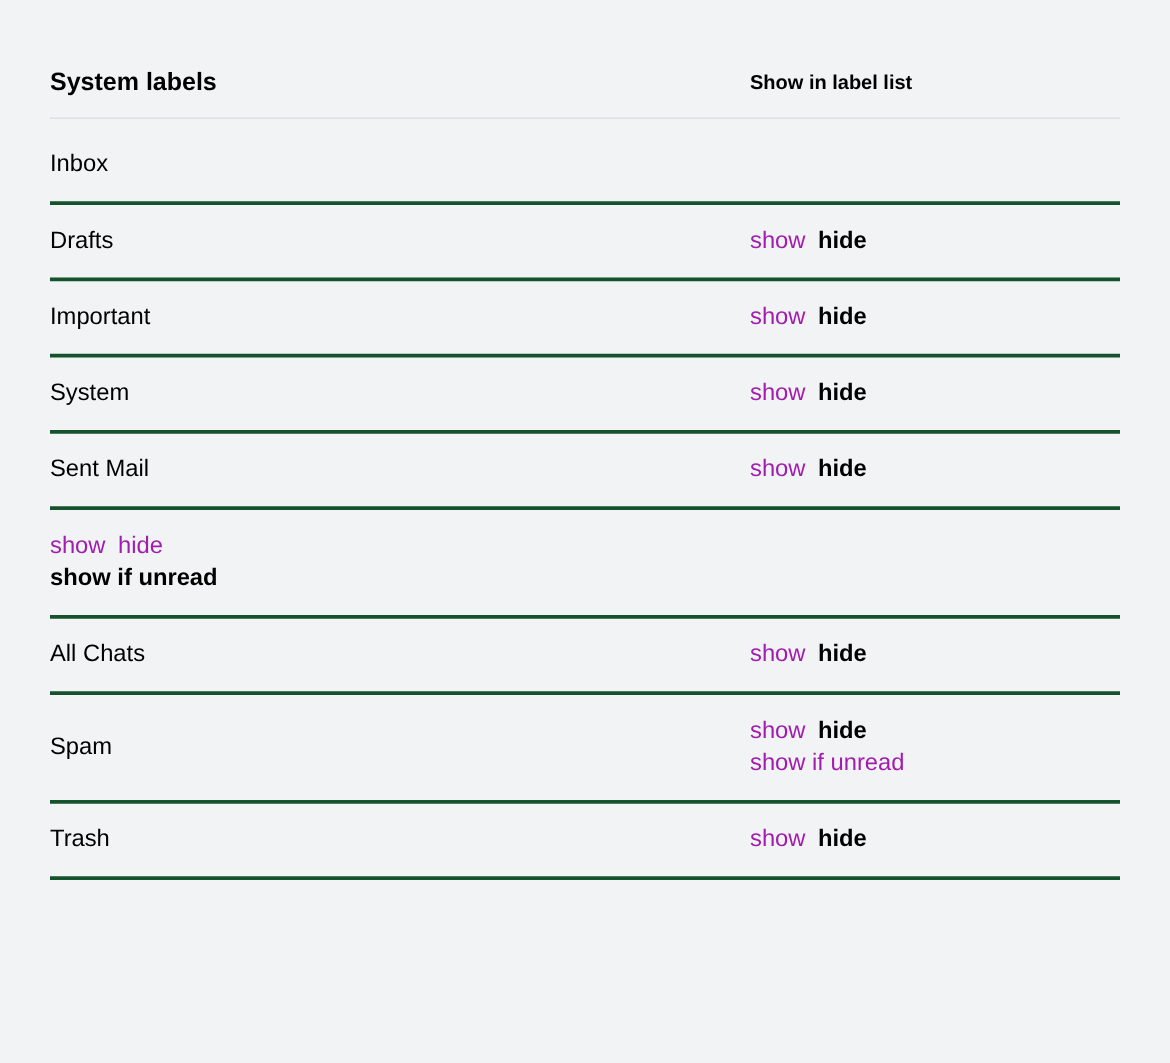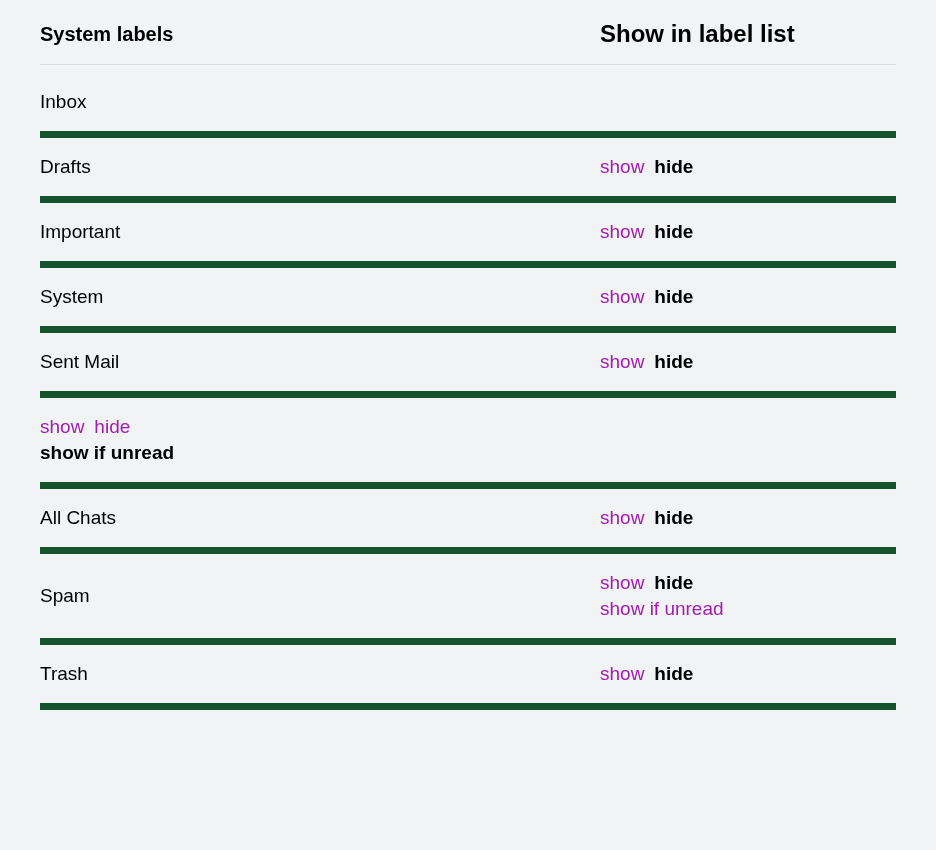--- a/index.html
+++ b/index.html
@@ -12,47 +12,48 @@
       width: 936px;
       min-height: 850px;
       background-color: #f1f3f4;
       font-family: Arial, sans-serif;
       font-size: 18px;
       color: #000;
     }
 
     .container {
       padding: 20px 40px;
+      margin-top: 35px;
     }
 
     .header-row {
       display: flex;
       align-items: center;
       padding-bottom: 16px;
       border-bottom: 1px solid #dadce0;
       margin-bottom: 8px;
     }
 
     .header-system-labels {
       flex: 0 0 560px;
       font-weight: bold;
       font-size: 20px;
     }
 
     .header-show-in-label {
       flex: 1;
       font-weight: bold;
-      font-size: 24px;
+      font-size: 16px;
     }
 
     .label-row {
       display: flex;
       align-items: center;
       padding: 18px 0;
-      border-bottom: 7px solid #14532d;
+      border-bottom: 3px solid #14532d;
     }
 
     .label-name {
       flex: 0 0 560px;
       font-size: 19px;
       color: #000;
     }
 
     .label-actions {
       flex: 1;

